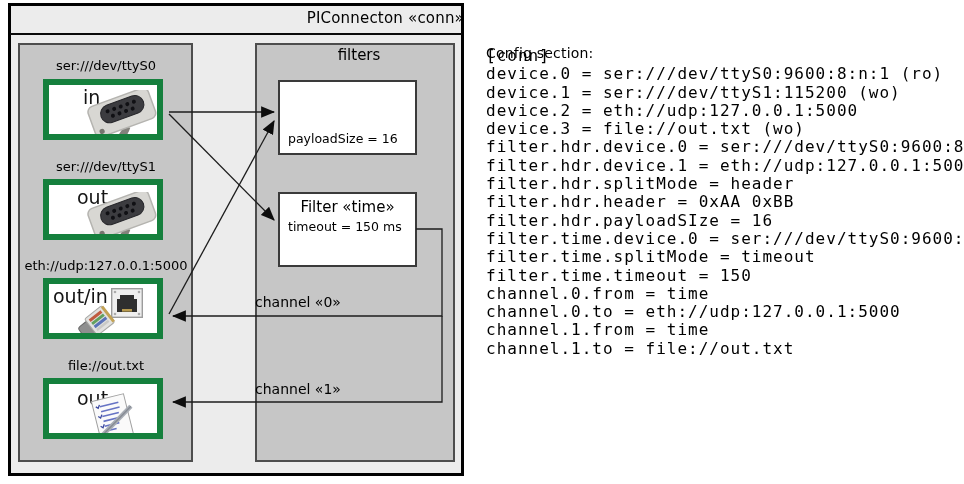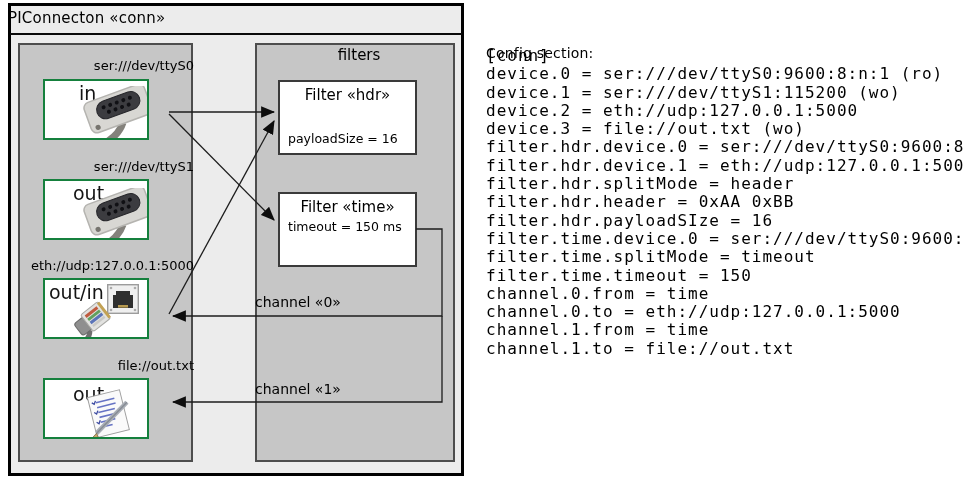--- a/index.html
+++ b/index.html
@@ -3,34 +3,34 @@
 <meta charset="utf-8">
 <style>
   * { margin:0; padding:0; box-sizing:border-box; }
   html,body { width:964px; height:484px; background:#fff; color:#000;
               font-family:"DejaVu Sans", sans-serif; position:relative; overflow:hidden; }
   .abs { position:absolute; }
 
   
   .outer-box { left:8px; top:3px; width:456px; height:473px;
                background:#ececec; border:3px solid #000; }
-  .diagram-title { left:8px; top:9px; width:456px; text-align:left;
+  .diagram-title { left:8px; top:9px; width:456px; text-align:right;
                    font-size:15px; letter-spacing:.2px; }
   .title-sep { left:10px; top:33px; width:452px; height:0; border-top:2px solid #0a0a0a; }
 
   
   .group { background:#c6c6c6; border:2px solid #4d4d4d; }
   .devices-group { left:18px; top:43px; width:175px; height:419px; }
   .filters-group { left:255px; top:43px; width:200px; height:419px; }
   .filters-label { left:255px; top:46px; width:208px; text-align:center; font-size:15px; }
 
   
-  .device-label { left:18px; width:176px; text-align:right; font-size:13px; white-space:nowrap; }
-  .device-box { left:43px; width:106px; height:61px; background:#fff;
-                border:2px solid #15803d; overflow:hidden; }
+  .device-label { left:18px; width:176px; text-align:center; font-size:13px; white-space:nowrap; }
+  .device-box { left:43px; width:120px; height:61px; background:#fff;
+                border:6px solid #15803d; overflow:hidden; }
   .dir { position:absolute; font-size:19px; color:#141414; }
 
   
   .filter-box { left:278px; width:139px; height:75px; background:#fff; border:2px solid #3a3a3a; }
   .filter-title { position:absolute; top:4px; left:0; width:100%; text-align:center; font-size:15px; }
   .filter-attr { position:absolute; left:8px; font-size:12.5px; white-space:nowrap; }
 
   
   .channel-label { left:255px; width:162px; font-size:14px; }
 
@@ -155,21 +155,20 @@
       <g transform="rotate(4 26 26)">
         <path d="M15,46 L43,13" stroke="#a9aeb6" stroke-width="4.5"></path>
         <path d="M15,46 L43,13" stroke="#878c94" stroke-width="1.4"></path>
         <path d="M15,46 l-4,5 l6,-1 z" fill="#caa66b" stroke="#7a6a4a" stroke-width="0.8"></path>
       </g>
     </svg>
   </span>
 </div>
 
 <div class="abs filter-box" style="top:80px">
-  <div class="filter-title">Filter «hdr»</div>
   <div class="filter-attr" style="top:49px">payloadSize = 16</div>
 </div>
 <div class="abs filter-box" style="top:192px">
   <div class="filter-title">Filter «time»</div>
   <div class="filter-attr" style="top:25px">timeout = 150 ms</div>
 </div>
 
 <div class="abs channel-label" style="top:294px">channel «0»</div>
 <div class="abs channel-label" style="top:381px">channel «1»</div>
 

